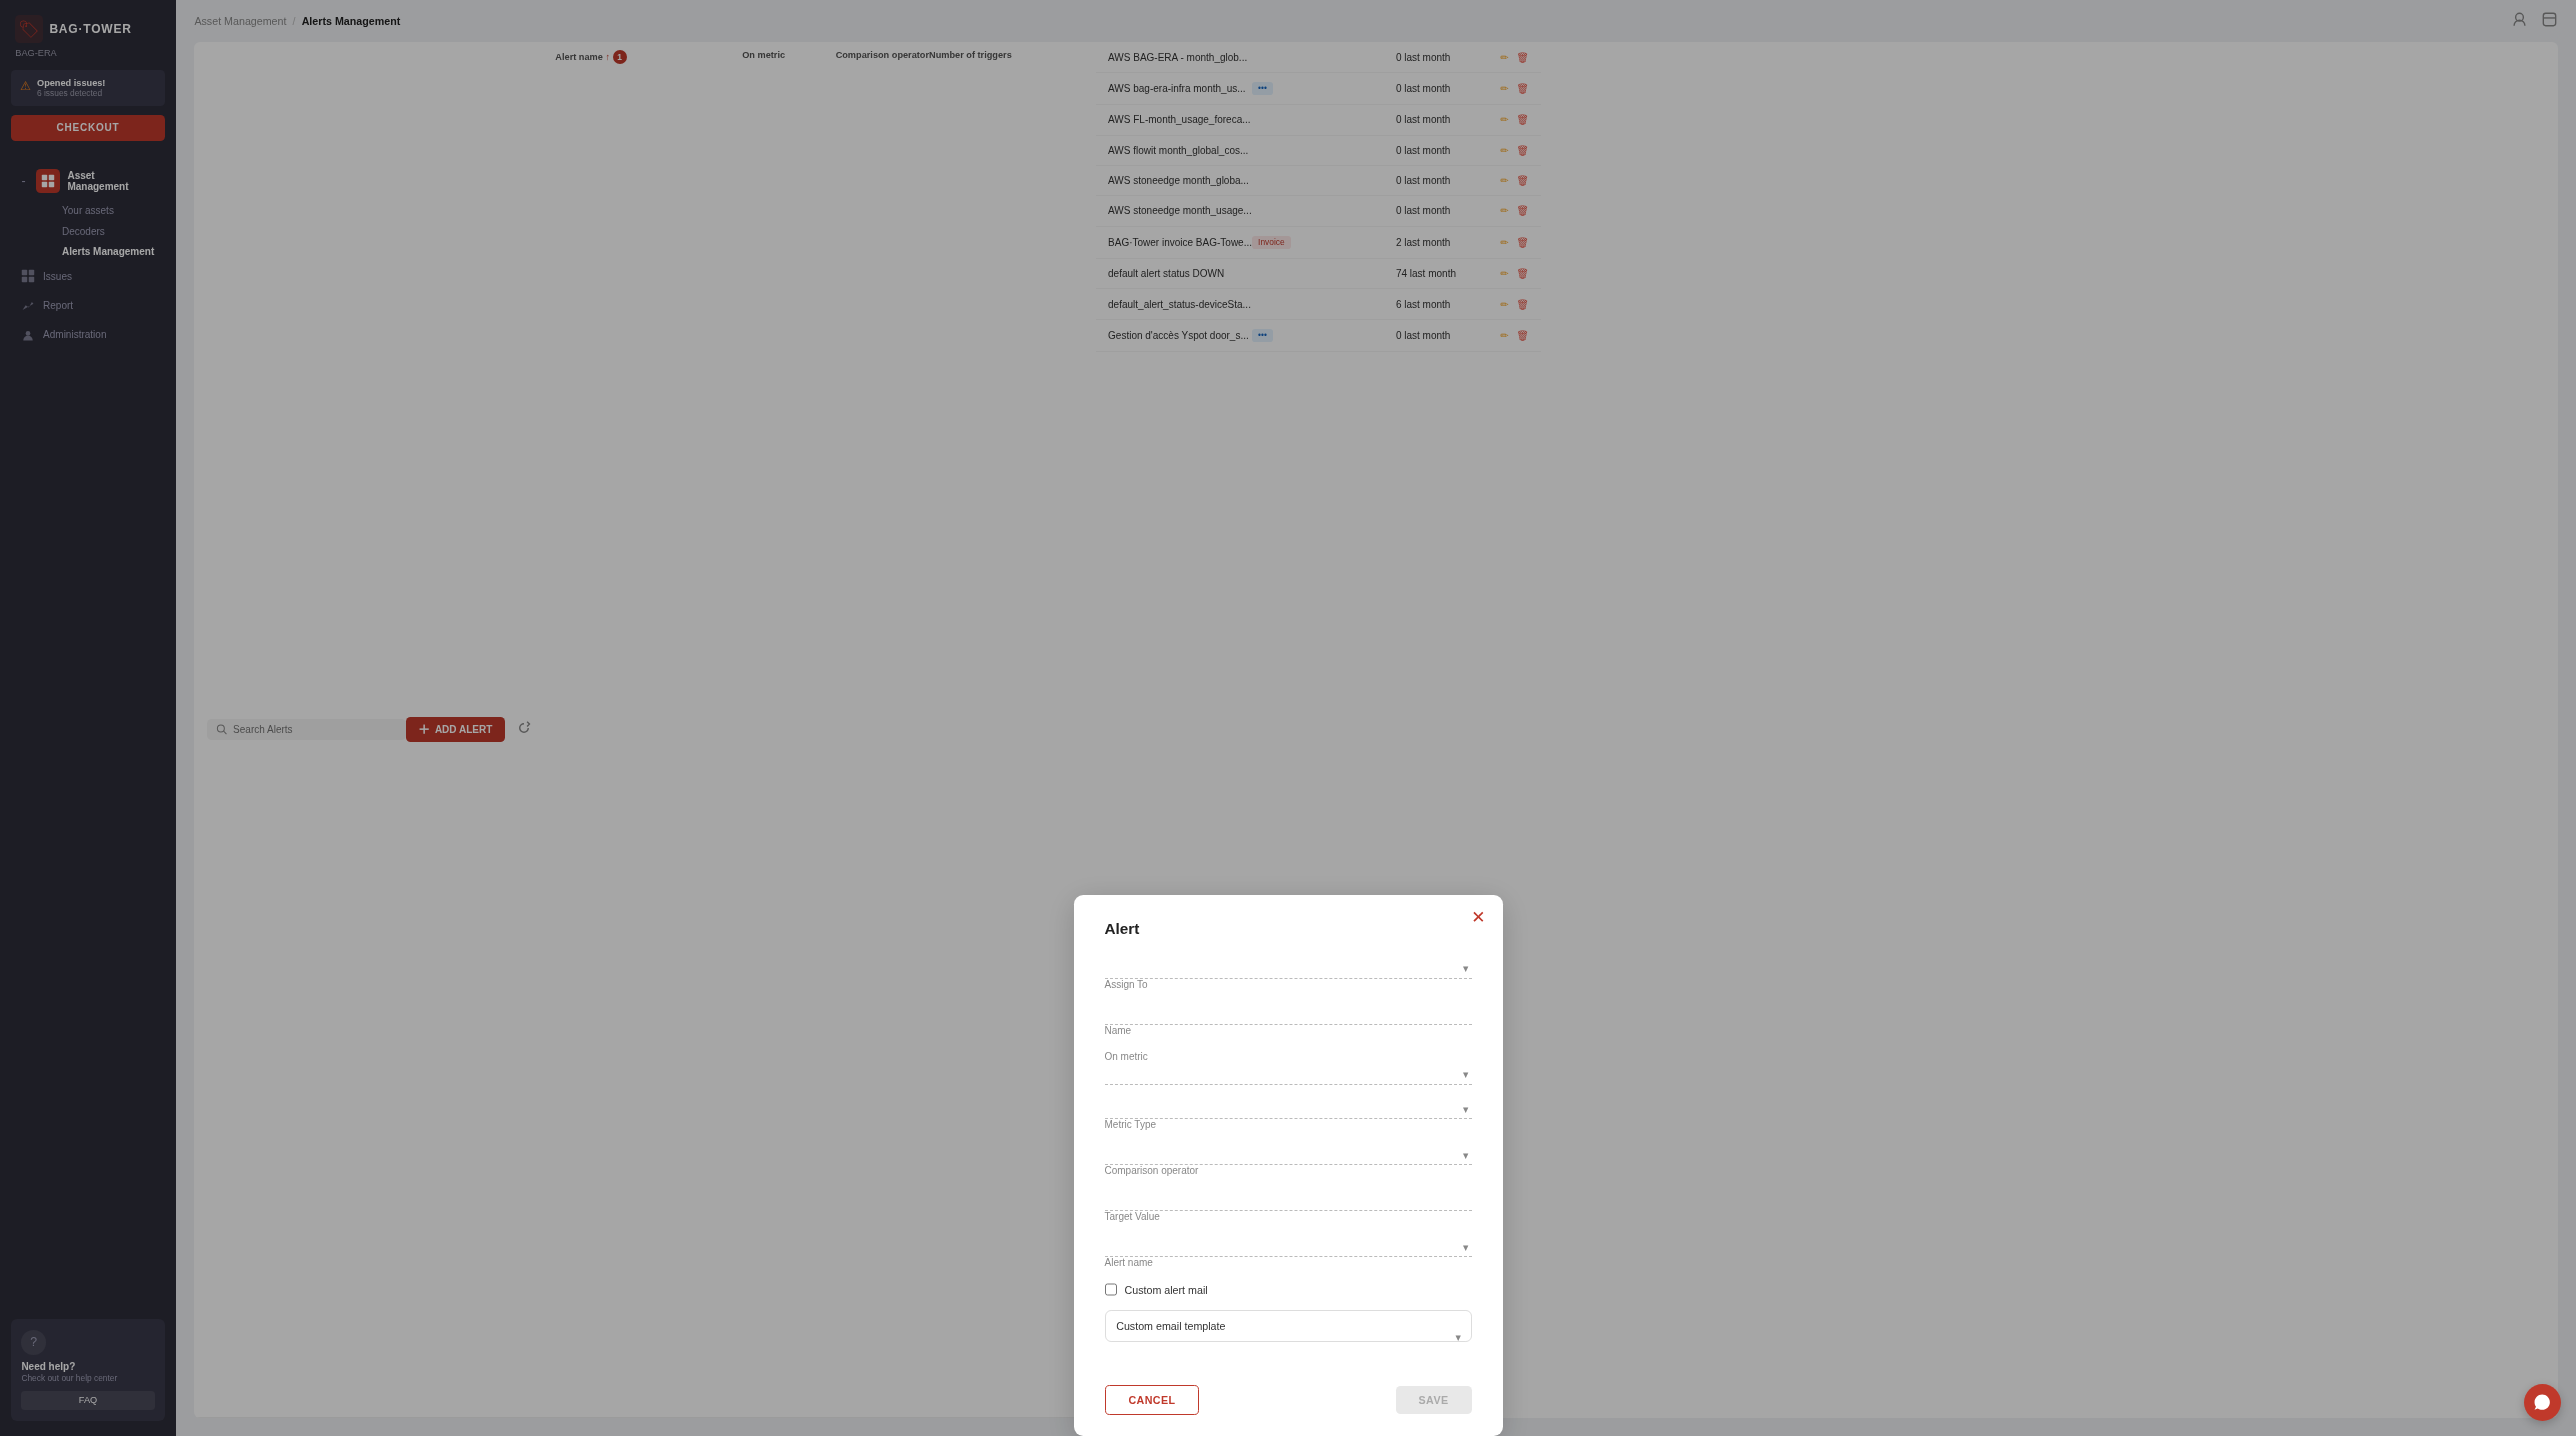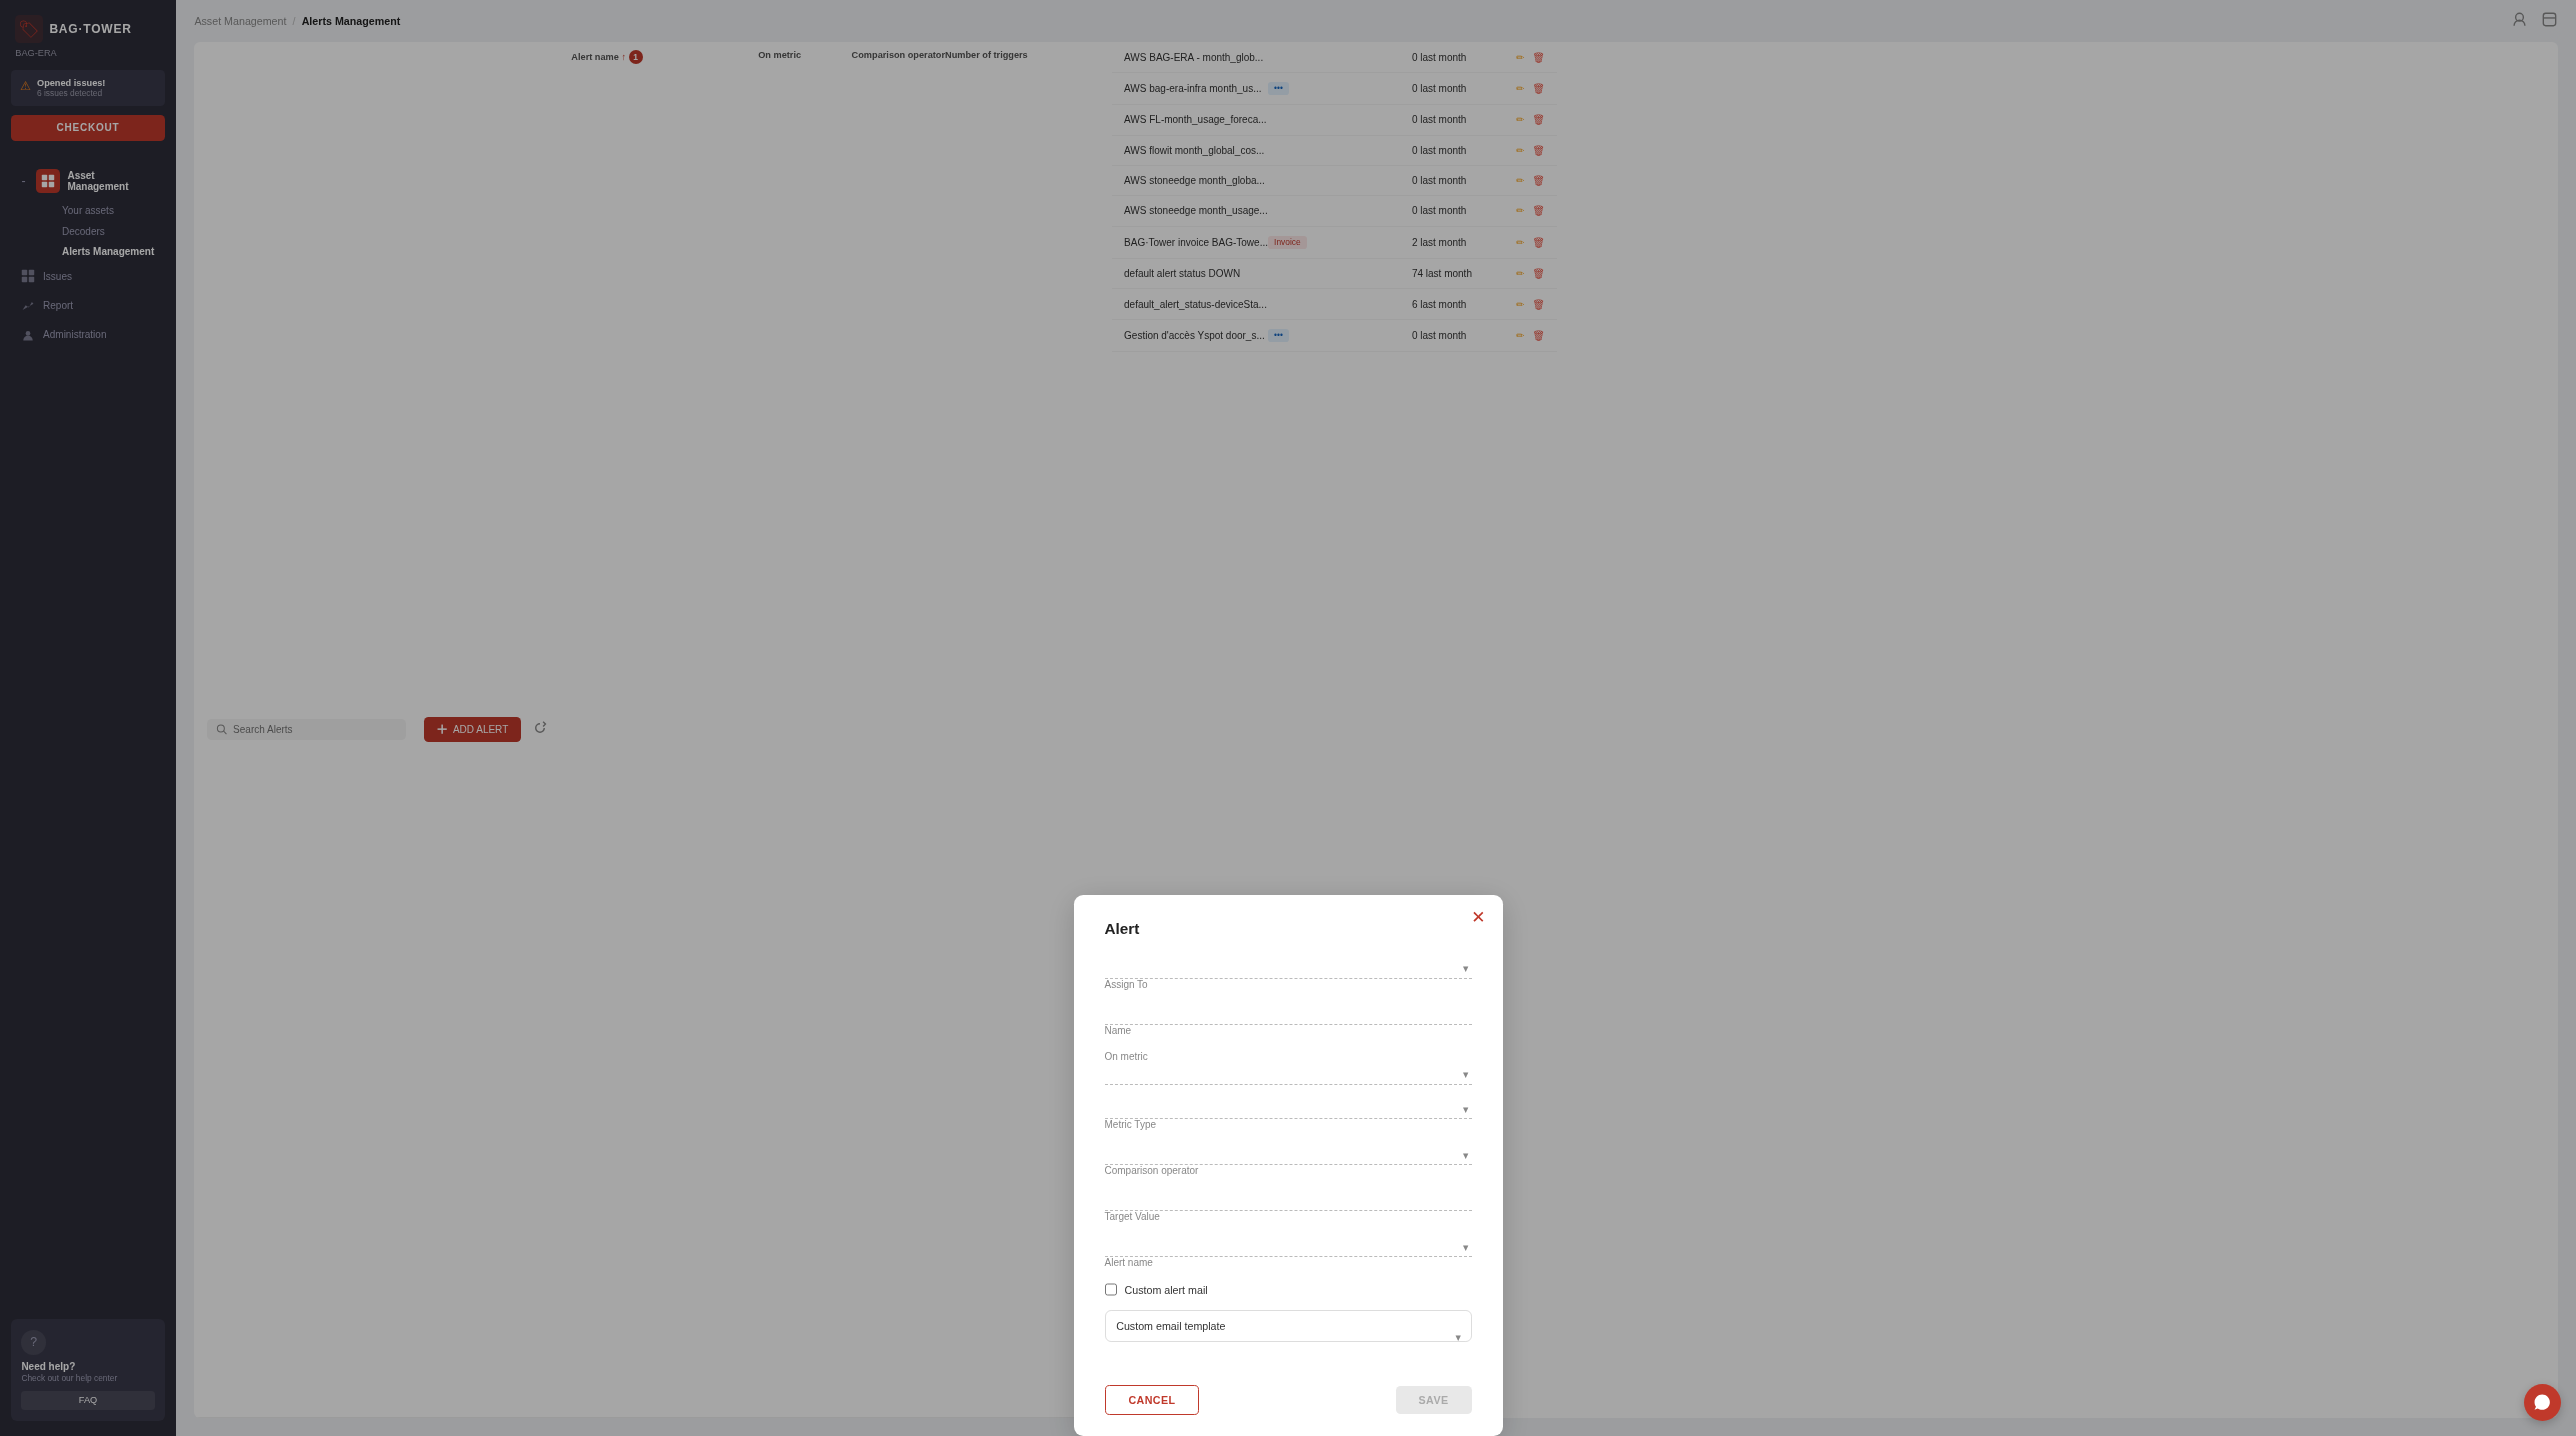--- a/index.html
+++ b/index.html
@@ -254,26 +254,25 @@
       color: #333;
       width: 100%;
     }
     .add-alert-btn {
       background: #c0392b;
       color: #fff;
       border: none;
       border-radius: 4.6px;
       padding: 6.1px 12.3px;
       font-size: 10px;
-      font-weight: 400;
+      font-weight: 700;
       cursor: pointer;
       display: flex;
       align-items: center;
       gap: 4.6px;
-      margin-left: 18px;
     }
     .refresh-btn {
       background: none;
       border: none;
       cursor: pointer;
       color: #888;
       font-size: 14px;
       margin-left: 6.1px;
     }
     .table-header {

